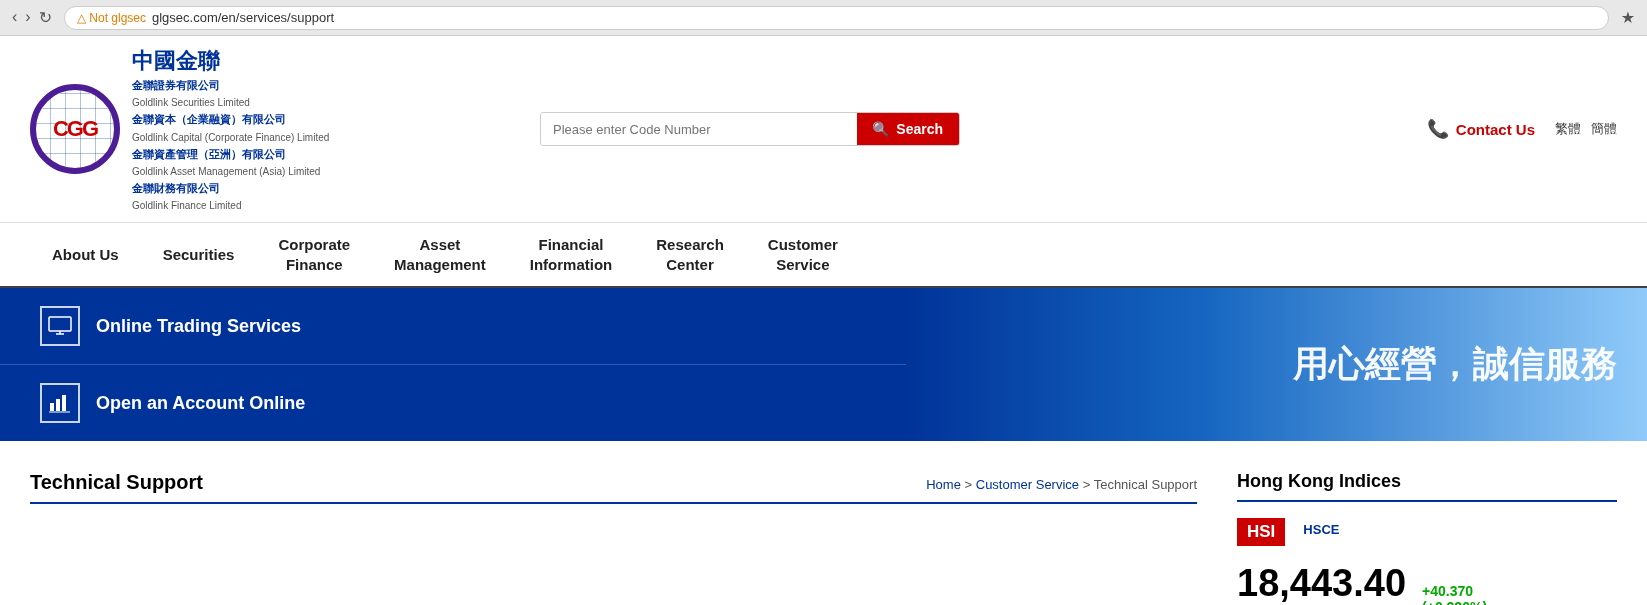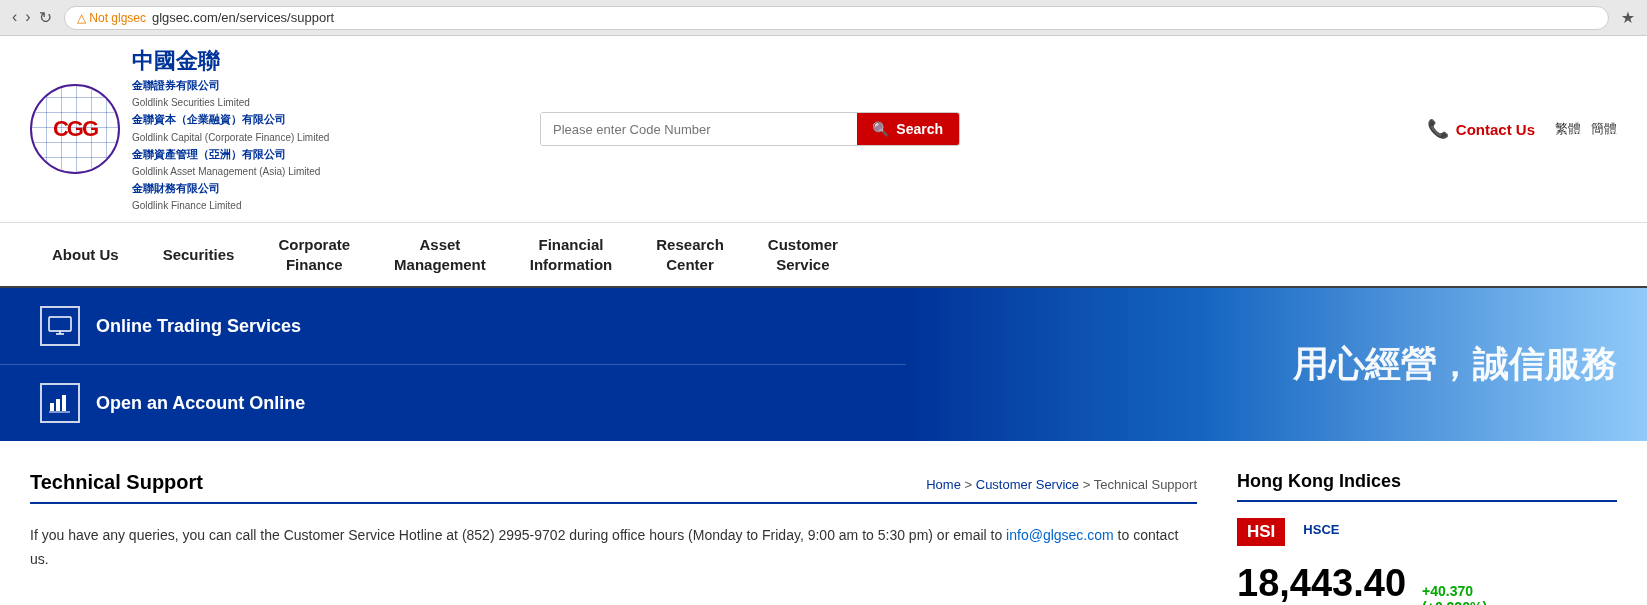--- a/index.html
+++ b/index.html
@@ -39,21 +39,21 @@
       padding: 10px 30px;
       background: #fff;
       border-bottom: 1px solid #ddd;
       gap: 30px;
     }
     .logo-section { display: flex; align-items: center; gap: 12px; min-width: 480px; }
     .logo-globe {
       width: 90px;
       height: 90px;
       border-radius: 50%;
-      border: 2px solid #4c1d95;
+      border: 6px solid #4c1d95;
       display: flex;
       align-items: center;
       justify-content: center;
       position: relative;
       overflow: hidden;
       flex-shrink: 0;
     }
     .logo-letters {
       font-size: 22px;
       font-weight: bold;
@@ -345,23 +345,20 @@
     <div style="display:flex; justify-content:space-between; align-items:flex-end; border-bottom:2px solid #003399; padding-bottom:8px; margin-bottom:16px;">
       <div class="page-title">Technical Support</div>
       <div class="breadcrumb">
         <a href="#">Home</a>
         <span class="breadcrumb-sep"> &gt; </span>
         <a href="#">Customer Service</a>
         <span class="breadcrumb-sep"> &gt; </span>
         <span>Technical Support</span>
       </div>
     </div>
-    <div class="content-body">
-      <span>If you have any queries, you can call the Customer Service Hotline at (852) 2995-9702 during office hours (Monday to Friday, 9:00 am to 5:30 pm) or email to </span><a href="#">info@glgsec.com</a><span> to contact us.</span>
-    </div>
   </div>
 
   <div class="content-right">
     <div class="right-panel-title">Hong Kong Indices</div>
     <div class="hk-indices">
       <div class="index-tabs">
         <div class="index-tab-hsi">HSI</div>
         <div class="index-tab-hsce">HSCE</div>
       </div>
       <div style="display:flex; align-items:baseline; gap:16px;">

